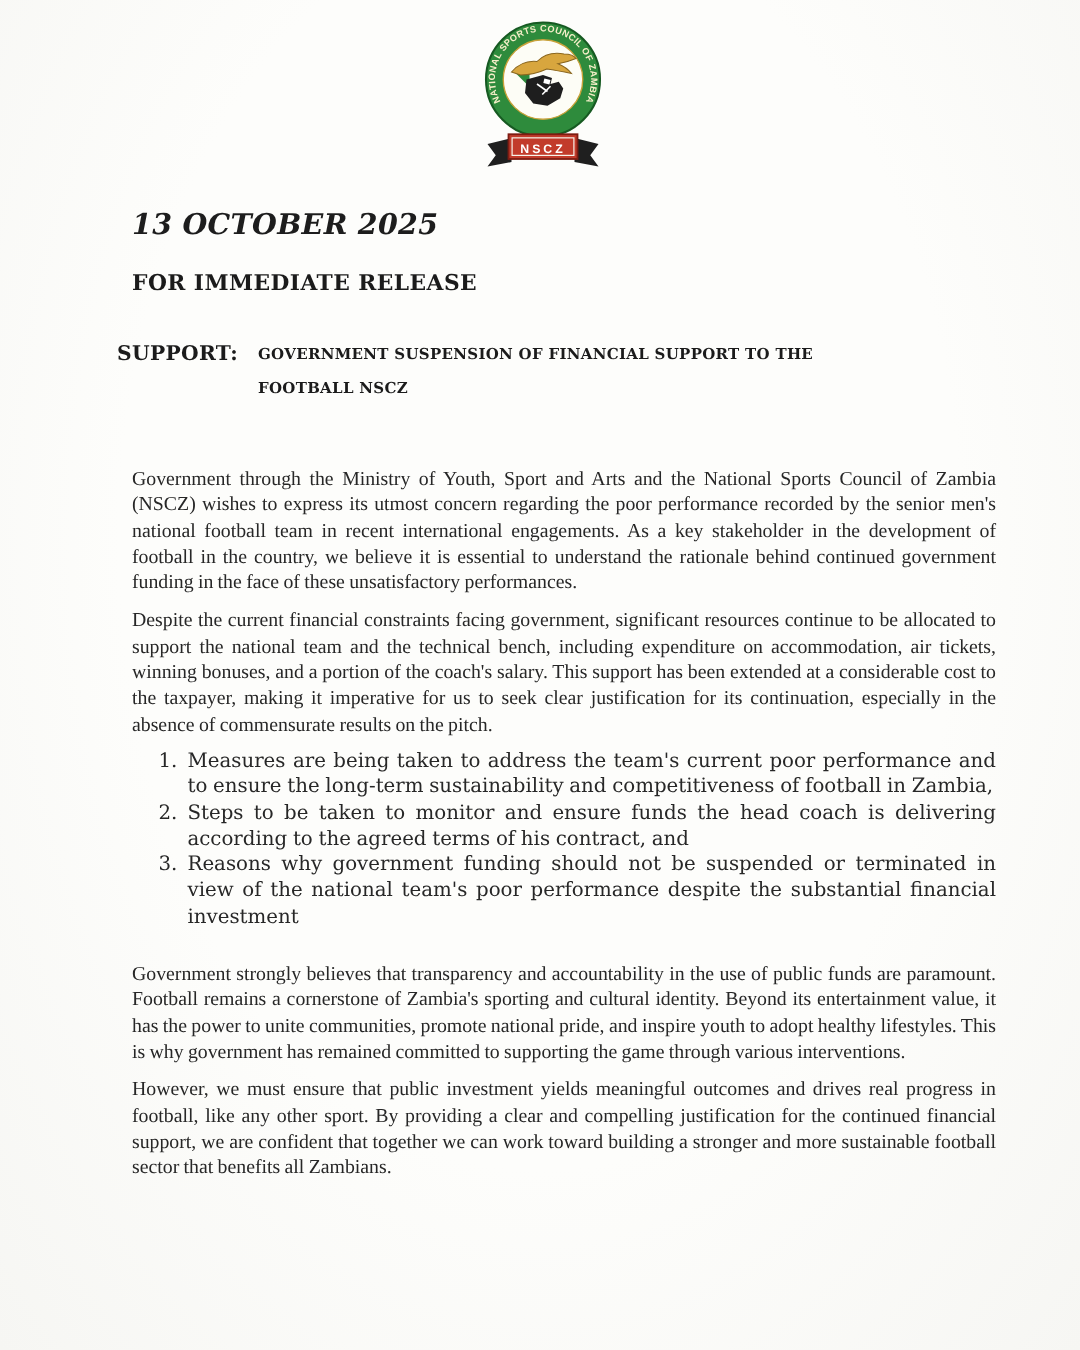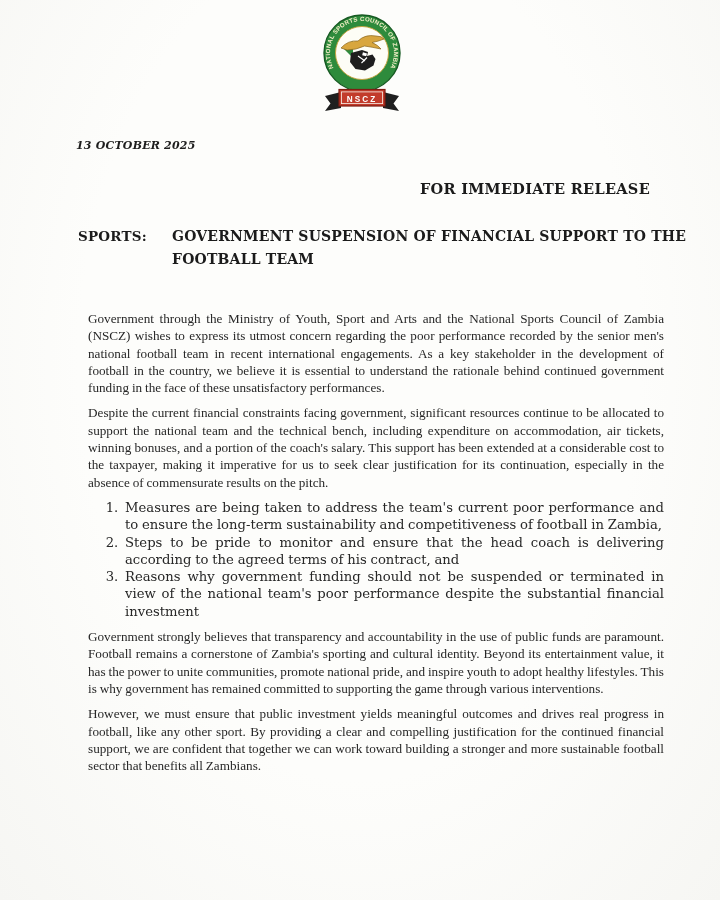--- a/index.html
+++ b/index.html
@@ -19,34 +19,34 @@
     position: absolute;
     top: 12px;
     left: 318px;
     width: 88px;
     height: 102px;
   }
 
   .date-line {
     position: absolute;
     top: 139px;
-    left: 76px;
-    font-size: 11px;
+    left: 88px;
+    font-size: 19px;
     font-weight: bold;
     font-style: italic;
     color: #1d1d1d;
     letter-spacing: 0.2px;
   }
 
   .release-line {
     position: absolute;
     top: 180px;
     left: 88px;
     width: 562px;
-    text-align: right;
+    text-align: left;
     font-size: 14.5px;
     font-weight: bold;
     color: #1b1b1b;
     letter-spacing: 0.3px;
   }
 
   .subject-block {
     position: absolute;
     top: 225px;
     left: 78px;
@@ -57,40 +57,40 @@
   }
   .subject-label {
     width: 94px;
     flex: 0 0 94px;
     font-size: 13.5px;
     line-height: 23px;
     letter-spacing: 0.2px;
   }
   .subject-lines { flex: 1; }
   .subject-line {
-    font-size: 14px;
+    font-size: 10px;
     line-height: 23px;
     letter-spacing: 0.2px;
     white-space: nowrap;
   }
 
   .body-content {
     position: absolute;
     top: 310px;
     left: 88px;
     width: 576px;
     font-size: 13.2px;
     line-height: 17.3px;
     text-align: justify;
     word-spacing: -0.4px;
     color: #272727;
   }
   .body-content p { margin: 0 0 8px 0; font-family: Liberation Serif, serif; }
   .body-content ol {
-    margin: 0 0 8px 0;
+    margin: 0 0 20px 0;
     padding-left: 34px;
     list-style: decimal outside;
   }
   .body-content li { text-align: justify; padding-left: 3px; }
 </style>
 </head>
 <body>
 
 <div class="page">
 
@@ -121,32 +121,32 @@
       <rect x="23.4" y="79.9" width="41.2" height="11.7" fill="none" stroke="#f7f3ea" stroke-width="0.8"></rect>
       <text x="44" y="89.8" text-anchor="middle" font-size="8.2" font-weight="bold" letter-spacing="2" font-family="Liberation Sans, sans-serif" fill="#ffffff">NSCZ</text>
     </svg>
   </div>
 
   <div class="date-line">13 OCTOBER 2025</div>
 
   <div class="release-line">FOR IMMEDIATE RELEASE</div>
 
   <div class="subject-block">
-    <div class="subject-label">SPORTS:</div>
+    <div class="subject-label">SUPPORT:</div>
     <div class="subject-lines">
       <div class="subject-line">GOVERNMENT SUSPENSION OF FINANCIAL SUPPORT TO THE</div>
-      <div class="subject-line">FOOTBALL TEAM</div>
+      <div class="subject-line">FOOTBALL NSCZ</div>
     </div>
   </div>
 
   <div class="body-content">
     <p>Government through the Ministry of Youth, Sport and Arts and the National Sports Council of Zambia (NSCZ) wishes to express its utmost concern regarding the poor performance recorded by the senior men's national football team in recent international engagements. As a key stakeholder in the development of football in the country, we believe it is essential to understand the rationale behind continued government funding in the face of these unsatisfactory performances.</p>
     <p>Despite the current financial constraints facing government, significant resources continue to be allocated to support the national team and the technical bench, including expenditure on accommodation, air tickets, winning bonuses, and a portion of the coach's salary. This support has been extended at a considerable cost to the taxpayer, making it imperative for us to seek clear justification for its continuation, especially in the absence of commensurate results on the pitch.</p>
     <ol>
       <li>Measures are being taken to address the team's current poor performance and to ensure the long-term sustainability and competitiveness of football in Zambia,</li>
-      <li>Steps to be pride to monitor and ensure that the head coach is delivering according to the agreed terms of his contract, and</li>
+      <li>Steps to be taken to monitor and ensure funds the head coach is delivering according to the agreed terms of his contract, and</li>
       <li>Reasons why government funding should not be suspended or terminated in view of the national team's poor performance despite the substantial financial investment</li>
     </ol>
     <p>Government strongly believes that transparency and accountability in the use of public funds are paramount. Football remains a cornerstone of Zambia's sporting and cultural identity. Beyond its entertainment value, it has the power to unite communities, promote national pride, and inspire youth to adopt healthy lifestyles. This is why government has remained committed to supporting the game through various interventions.</p>
     <p>However, we must ensure that public investment yields meaningful outcomes and drives real progress in football, like any other sport. By providing a clear and compelling justification for the continued financial support, we are confident that together we can work toward building a stronger and more sustainable football sector that benefits all Zambians.</p>
   </div>
 
 </div>
 
 </body></html>

